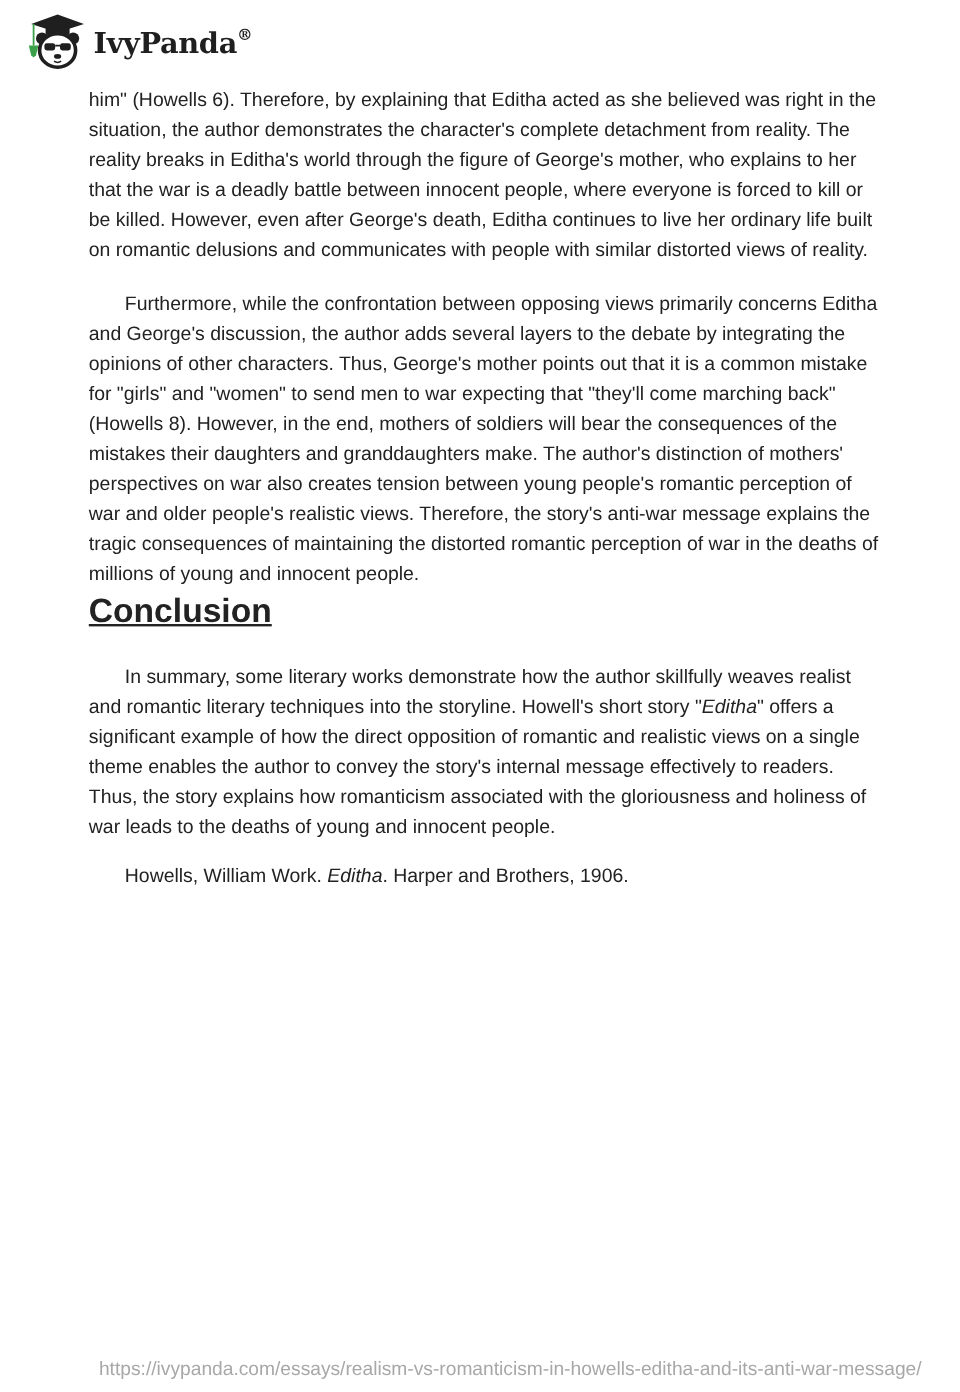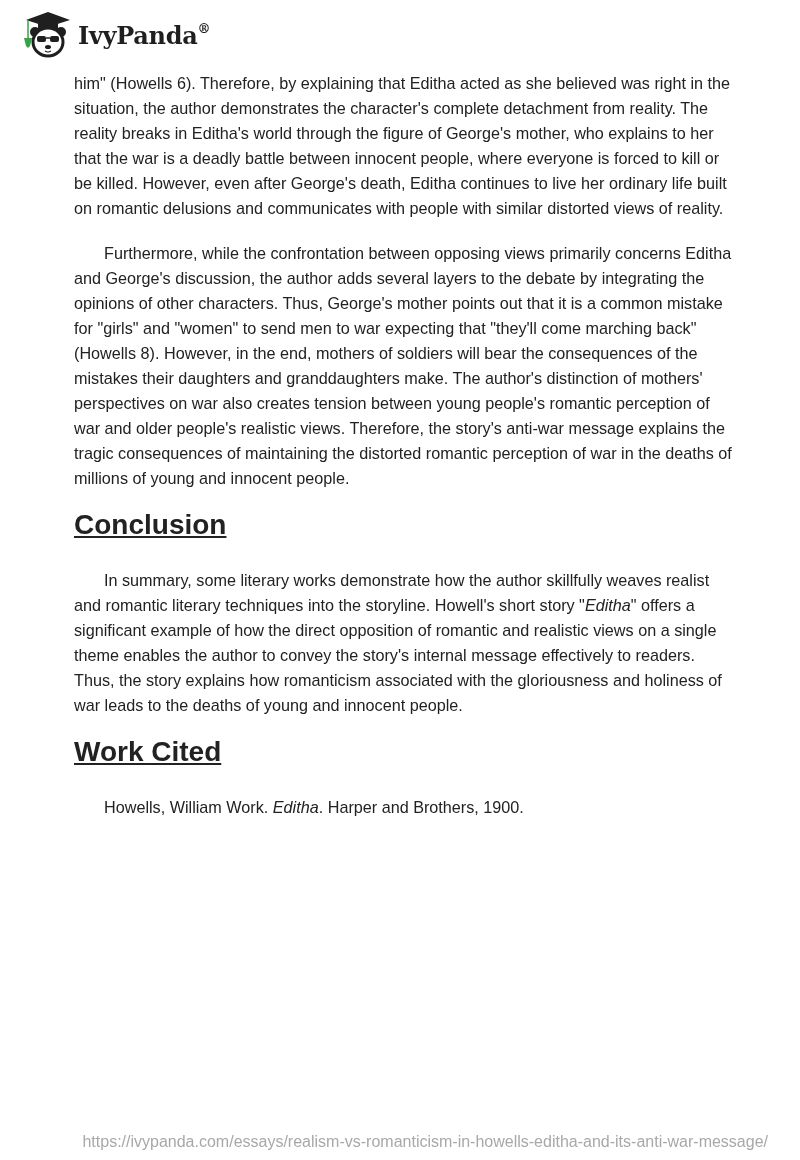--- a/index.html
+++ b/index.html
@@ -18,21 +18,21 @@
   .doc-title {
     position: absolute; right: 32px; top: 14px;
     font-size: 13px; color: #8a8a8a;
   }
   .content { position: absolute; left: 74px; top: 71px; width: 660px; }
   p {
     margin: 0; font-size: 16.2px; line-height: 25px; color: #222222;
   }
   p.indent { text-indent: 30px; }
   .p1 { margin-bottom: 20px; }
-  .p2 { margin-bottom: 16px; }
+  .p2 { }
   h2 {
     font-size: 28px; font-weight: bold; color: #222; margin: 0 0 25px 0; line-height: 36px; text-decoration: underline;
   }
   .p3 { margin-bottom: 16px; margin-top: 20px; }
   .cite { padding-left: 30px; }
   .footer-url {
     position: absolute; right: 32px; top: 1133px;
     font-size: 16px; color: #a8a8a8;
   }
 </style>
@@ -62,17 +62,16 @@
     </svg>
     <span class="logo-text"><span>IvyPanda</span><span class="logo-reg">®</span></span>
   </div>
 </div>
 
 <div class="content">
   <p class="p1">him" (Howells 6). Therefore, by explaining that Editha acted as she believed was right in the situation, the author demonstrates the character's complete detachment from reality. The reality breaks in Editha's world through the figure of George's mother, who explains to her that the war is a deadly battle between innocent people, where everyone is forced to kill or be killed. However, even after George's death, Editha continues to live her ordinary life built on romantic delusions and communicates with people with similar distorted views of reality.</p>
   <p class="indent p2">Furthermore, while the confrontation between opposing views primarily concerns Editha and George's discussion, the author adds several layers to the debate by integrating the opinions of other characters. Thus, George's mother points out that it is a common mistake for "girls" and "women" to send men to war expecting that "they'll come marching back" (Howells 8). However, in the end, mothers of soldiers will bear the consequences of the mistakes their daughters and granddaughters make. The author's distinction of mothers' perspectives on war also creates tension between young people's romantic perception of war and older people's realistic views. Therefore, the story's anti-war message explains the tragic consequences of maintaining the distorted romantic perception of war in the deaths of millions of young and innocent people.</p>
   <h2>Conclusion</h2>
   <p class="indent p3"><span>In summary, some literary works demonstrate how the author skillfully weaves realist and romantic literary techniques into the storyline. Howell's short story "</span><em>Editha</em><span>" offers a significant example of how the direct opposition of romantic and realistic views on a single theme enables the author to convey the story's internal message effectively to readers. Thus, the story explains how romanticism associated with the gloriousness and holiness of war leads to the deaths of young and innocent people.</span></p>
-  <h2>Work Cited</h2>
-  <p class="cite"><span>Howells, William Work. </span><em>Editha</em><span>. Harper and Brothers, 1900.</span></p>
+  <p class="cite"><span>Howells, William Work. </span><em>Editha</em><span>. Harper and Brothers, 1906.</span></p>
 </div>
 
 <div class="footer-url">https://ivypanda.com/essays/realism-vs-romanticism-in-howells-editha-and-its-anti-war-message/</div>
 
 </body></html>

